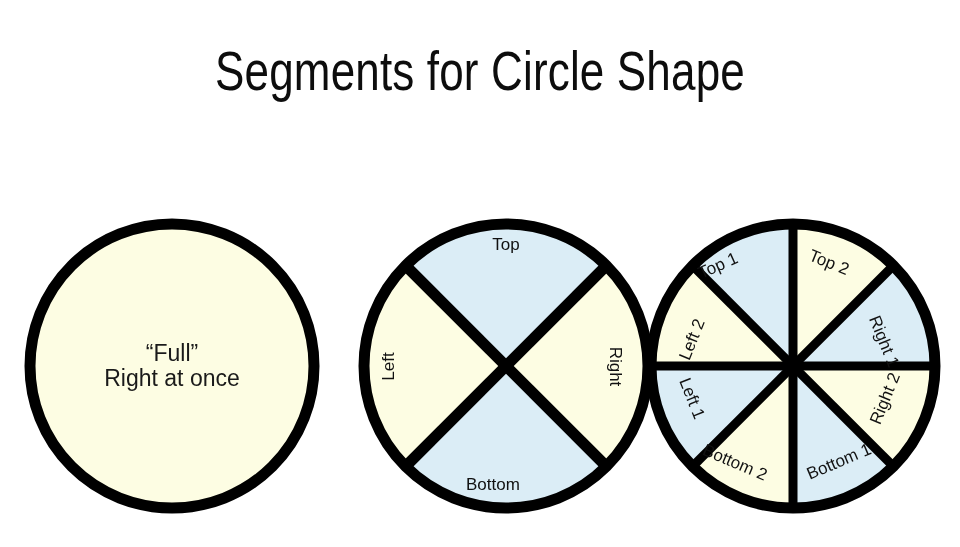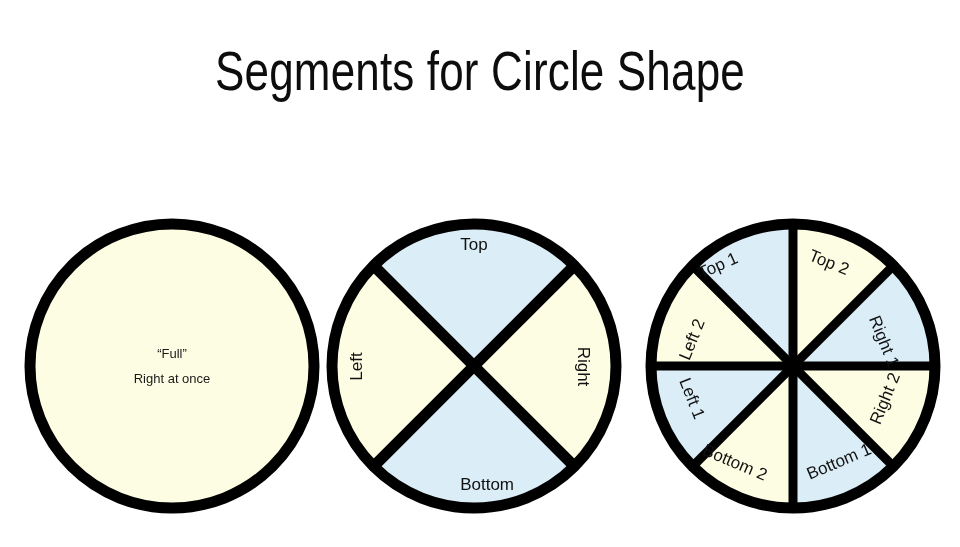--- a/index.html
+++ b/index.html
@@ -72,21 +72,21 @@
   .center-text {
     position: absolute;
     left: 0;
     top: 0;
     width: 296px;
     height: 296px;
     display: flex;
     flex-direction: column;
     align-items: center;
     justify-content: center;
-    font-size: 13px;
+    font-size: 23px;
     line-height: 25px;
     color: #1a1a1a;
     text-align: center;
     pointer-events: none;
   }
   .center-text span { display: block; }
 </style>
 </head>
 <body>
 
@@ -99,42 +99,42 @@
     <div class="circle-figure" id="fig-full" style="left:24px; top:218px;">
       <svg viewBox="0 0 296 296" xmlns="http://www.w3.org/2000/svg">
         <circle cx="148" cy="148" r="142" fill="#fdfde3" stroke="#000000" stroke-width="11"></circle>
       </svg>
       <div class="center-text">
         <span>“Full”</span>
         <span>Right at once</span>
       </div>
     </div>
 
-    <div class="circle-figure" id="fig-four" style="left:326px; top:218px;">
+    <div class="circle-figure" id="fig-four" style="left:358px; top:218px;">
       <svg viewBox="0 0 296 296" xmlns="http://www.w3.org/2000/svg">
 
         <path d="M148,148 L47.5,47.5 A142,142 0 0 1 248.5,47.5 Z" fill="#dbedf6"></path>
 
         <path d="M148,148 L248.5,47.5 A142,142 0 0 1 248.5,248.5 Z" fill="#fdfde3"></path>
 
         <path d="M148,148 L248.5,248.5 A142,142 0 0 1 47.5,248.5 Z" fill="#dbedf6"></path>
 
         <path d="M148,148 L47.5,248.5 A142,142 0 0 1 47.5,47.5 Z" fill="#fdfde3"></path>
 
         <line x1="47.5" y1="47.5" x2="248.5" y2="248.5" stroke="#000000" stroke-width="11"></line>
         <line x1="248.5" y1="47.5" x2="47.5" y2="248.5" stroke="#000000" stroke-width="11"></line>
 
         <circle cx="148" cy="148" r="142" fill="none" stroke="#000000" stroke-width="11"></circle>
       </svg>
 
       <div class="seg-label" style="left:118px; top:18px; width:60px; text-align:center;">Top</div>
 
       <div class="seg-label" style="left:222px; top:140px; width:70px; text-align:center; transform:rotate(90deg);">Right</div>
 
-      <div class="seg-label" style="left:108px; top:258px; width:80px; text-align:right;">Bottom</div>
+      <div class="seg-label" style="left:108px; top:258px; width:80px; text-align:left;">Bottom</div>
 
       <div class="seg-label" style="left:-5px; top:140px; width:70px; text-align:center; transform:rotate(-90deg);">Left</div>
     </div>
 
     <div class="circle-figure" id="fig-eight" style="left:645px; top:218px;">
       <svg viewBox="0 0 296 296" xmlns="http://www.w3.org/2000/svg">
 
         <path d="M148,148 L148,6 A142,142 0 0 0 47.5,47.5 Z" fill="#dbedf6"></path>
 
         <path d="M148,148 L148,6 A142,142 0 0 1 248.5,47.5 Z" fill="#fdfde3"></path>

